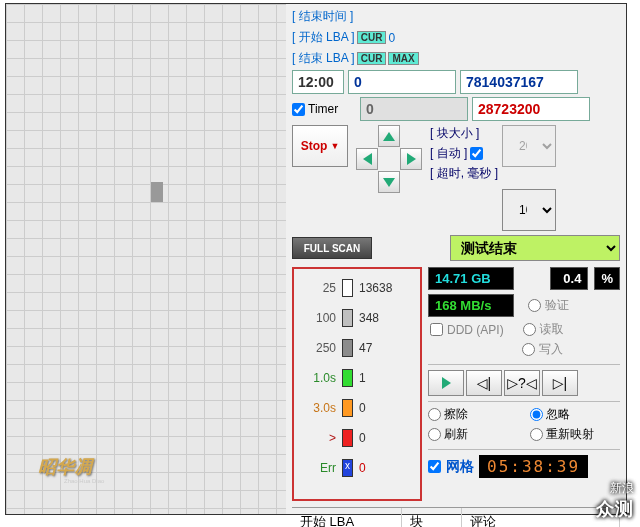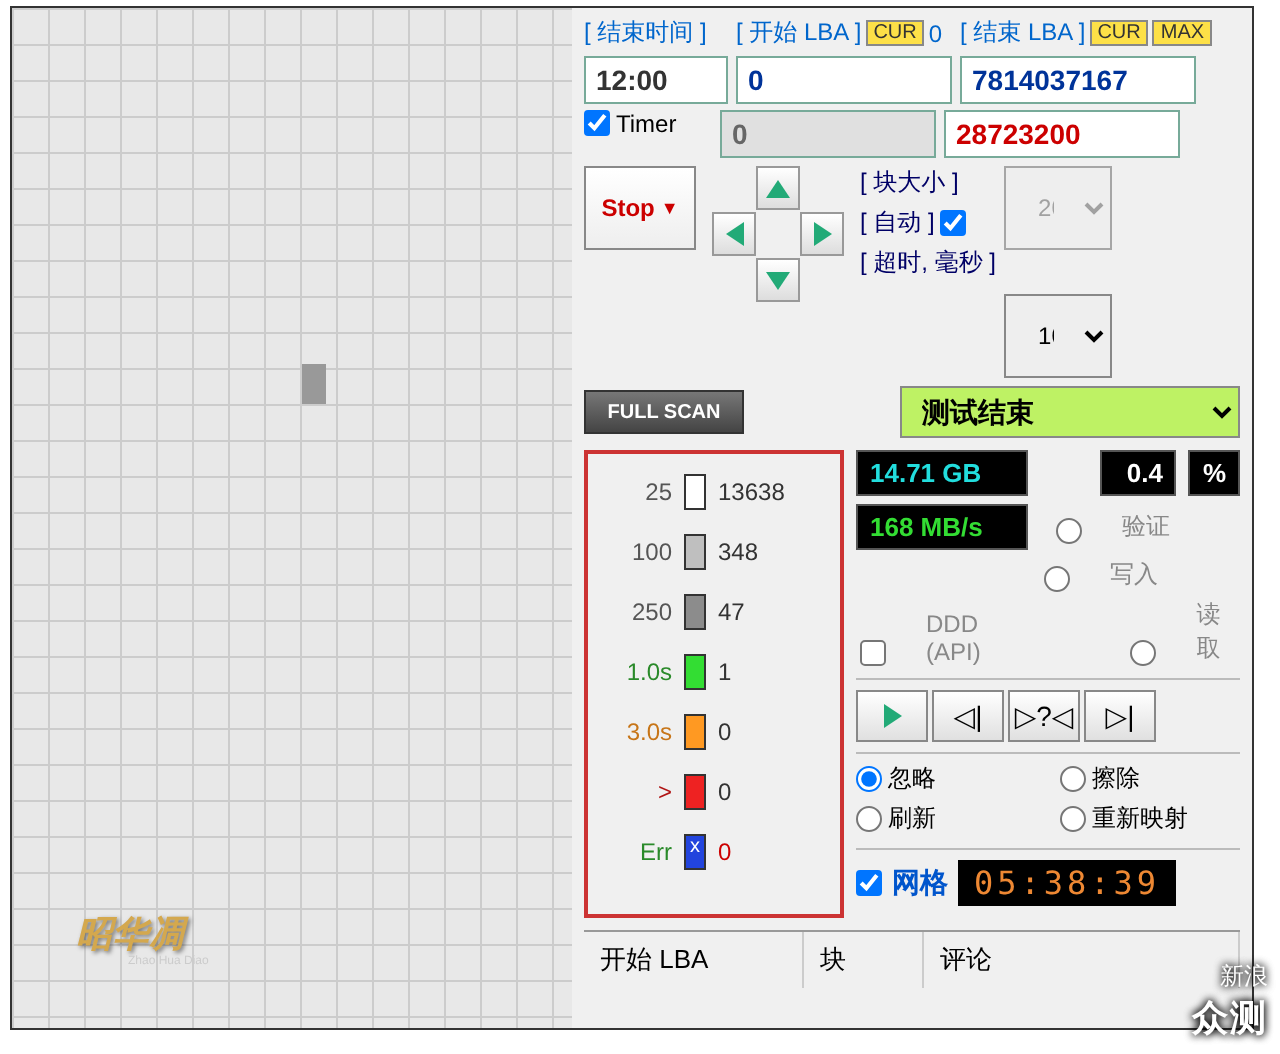--- a/index.html
+++ b/index.html
@@ -3,26 +3,26 @@
 <meta charset="utf-8">
 <style>
 * { box-sizing: border-box; margin: 0; padding: 0; font-family: Tahoma, Arial, sans-serif; font-size: 12px; }
 body { background: #fff; width: 640px; height: 527px; position: relative; overflow: hidden; }
 .main { display: flex; width: 622px; height: 512px; border: 1px solid #333; position: absolute; left: 5px; top: 3px; }
 .grid-area { width: 280px; height: 510px; background: #e8e8e8; position: relative; background-image: linear-gradient(#ccc 1px, transparent 1px), linear-gradient(90deg, #ccc 1px, transparent 1px); background-size: 18px 18px; }
 .grid-mark { position: absolute; left: 145px; top: 178px; width: 12px; height: 20px; background: #999; }
 .watermark { position: absolute; left: 32px; bottom: 35px; color: #d4a84e; font-weight: bold; font-style: italic; font-size: 18px; font-family: 'Brush Script MT', cursive; text-shadow: 1px 1px 2px rgba(0,0,0,0.5); }
 .watermark-sub { position: absolute; left: 58px; bottom: 30px; font-size: 6px; color: #ccc; }
 .right-panel { flex: 1; background: #f0f0f0; padding: 4px 6px; display: flex; flex-direction: column; }
-.top-labels { display: flex; gap: 4px; color: #0066cc; font-size: 11px; }
+.top-labels { display: flex; gap: 4px; color: #0066cc; font-size: 11px; flex-direction: column; }
 .lbl-group { display: flex; align-items: center; gap: 2px; }
-.tiny-box { background: #fde047; border: 1px solid #888; padding: 0 3px; font-size: 10px; color: #333; }
+.tiny-box { background: #5eead4; border: 1px solid #888; padding: 0 3px; font-size: 10px; color: #333; font-weight: bold; }
 .input-row { display: flex; gap: 4px; margin-top: 3px; }
 .winput { border: 1px solid #7a9; background: #fff; padding: 3px 5px; font-size: 14px; font-weight: bold; }
-.winput.time { width: 72px; color: #333; }
+.winput.time { width: 52px; color: #333; }
 .winput.lba1 { width: 108px; color: #003399; }
 .winput.lba2 { width: 118px; color: #003399; }
 .winput.gray { background: #e0e0e0; color: #666; }
 .winput.red { color: #cc0000; }
 .ctrl-row { display: flex; margin-top: 4px; gap: 4px; align-items: flex-start; }
 .stop-btn { width: 56px; height: 42px; background: linear-gradient(#fff,#eee); border: 1px solid #888; color: #cc0000; font-weight: bold; font-size: 13px; display: flex; align-items: center; justify-content: center; }
 .dpad { width: 74px; height: 68px; position: relative; }
 .dpad-btn { position: absolute; width: 22px; height: 22px; background: linear-gradient(#fff,#ddd); border: 1px solid #999; display: flex; align-items: center; justify-content: center; }
 .au { top: 0; left: 26px; } .ad { bottom: 0; left: 26px; } .al { top: 23px; left: 4px; } .ar { top: 23px; right: 4px; }
 .tri-u { border-left: 6px solid transparent; border-right: 6px solid transparent; border-bottom: 9px solid #2a7; }
@@ -38,21 +38,21 @@
 .legend { border: 2px solid #cc3333; padding: 10px 14px; width: 130px; }
 .legend-row { display: flex; align-items: center; gap: 6px; margin-bottom: 12px; font-size: 13px; }
 .legend-row .lt { width: 28px; text-align: right; color: #555; }
 .legend-row .swatch { width: 11px; height: 18px; border: 1px solid #333; }
 .legend-row .cnt { color: #333; }
 .stats { flex: 1; }
 .black-box { background: #000; border: 1px solid #555; padding: 3px 6px; font-weight: bold; font-size: 13px; display: inline-block; }
 .cyan { color: #2dd; } .green { color: #3d3; } .white { color: #fff; }
 .stat-row { display: flex; align-items: center; gap: 6px; margin-bottom: 4px; }
 .radio-grp { margin-top: 2px; }
-.radio-grp label { display: flex; align-items: flex-end; gap: 20px; color: #888; font-size: 13px; margin-bottom: 3px; }
+.radio-grp label { display: flex; align-items: center; gap: 4px; color: #888; font-size: 13px; margin-bottom: 3px; }
 .play-row { display: flex; gap: 2px; margin-top: 6px; padding-top: 5px; border-top: 1px solid #bbb; }
 .play-btn { width: 36px; height: 26px; background: linear-gradient(#fff,#e0e0e0); border: 1px solid #888; display: flex; align-items: center; justify-content: center; }
 .opt-grid { display: grid; grid-template-columns: 1fr 1fr; gap: 3px 12px; margin-top: 5px; padding-top: 4px; border-top: 1px solid #bbb; font-size: 13px; }
 .opt-grid label { display: flex; align-items: center; gap: 3px; }
 .grid-check { display: flex; align-items: center; gap: 5px; margin-top: 6px; padding-top: 5px; border-top: 1px solid #bbb; }
 .timer-disp { background: #000; color: #e83; font-family: monospace; font-size: 16px; padding: 2px 8px; letter-spacing: 2px; }
 .bottom-tbl { display: flex; border-top: 1px solid #999; margin-top: 6px; }
 .bottom-tbl div { padding: 5px 8px; border-right: 1px solid #ccc; font-size: 13px; }
 .sina { position: absolute; right: 6px; bottom: 6px; color: #fff; font-size: 11px; text-align: right; text-shadow: 0 0 4px #000, 0 0 4px #000; }
 .sina .big { font-size: 18px; font-weight: bold; letter-spacing: 1px; }
@@ -84,21 +84,21 @@
           <span class="tiny-box">MAX</span>
         </div>
     </div>
 
     <div class="input-row">
       <div class="winput time">12:00</div>
       <div class="winput lba1">0</div>
       <div class="winput lba2">7814037167</div>
     </div>
     <div class="input-row">
-      <div style="width:64px;display:flex;gap:3px">
+      <div style="width:64px;display:flex;align-items:center;gap:3px">
           <input type="checkbox" checked="" style=""> 
           <span>Timer</span>
         </div>
       <div class="winput lba1 gray">0</div>
       <div class="winput lba2 red">28723200</div>
     </div>
 
     <div class="ctrl-row">
       <div style="display:flex;flex-direction:column;gap:4px">
         <button class="stop-btn">
@@ -195,48 +195,48 @@
         <div class="stat-row">
           <div class="black-box green" style="width:86px">168 MB/s</div>
           <div class="radio-grp" style="margin-left:8px">
             <label>
                 <input type="radio" name="m" style=""> 
                 <span>验证</span>
               </label>
           </div>
         </div>
         <div class="radio-grp">
+          <label style="margin-left:2px"><input type="checkbox" style=""> <span>DDD (API)</span> &nbsp;&nbsp;&nbsp;<input type="radio" name="m" style=""> <span>读取</span></label>
           <label style="margin-left:94px">
               <input type="radio" name="m" style=""> 
               <span>写入</span>
             </label>
-          <label style="margin-left:2px"><input type="checkbox" style=""> <span>DDD (API)</span> &nbsp;&nbsp;&nbsp;<input type="radio" name="m" style=""> <span>读取</span></label>
         </div>
         <div class="play-row">
           <button class="play-btn">
               <div class="tri-r" style="border-left-color:#2a7"></div>
             </button>
           <button class="play-btn">
               <span style="font-size:14px">◁|</span>
             </button>
           <button class="play-btn">
               <span style="font-size:14px">▷?◁</span>
             </button>
           <button class="play-btn">
               <span style="font-size:14px">▷|</span>
             </button>
         </div>
         <div class="opt-grid">
+          <label>
+              <input type="radio" name="o" style=""> 
+              <span>擦除</span>
+            </label>
           <label>
               <input type="radio" name="o" checked="" style=""> 
               <span>忽略</span>
-            </label>
-          <label>
-              <input type="radio" name="o" style=""> 
-              <span>擦除</span>
             </label>
           <label>
               <input type="radio" name="o" style=""> 
               <span>刷新</span>
             </label>
           <label>
               <input type="radio" name="o" style=""> 
               <span>重新映射</span>
             </label>
         </div>

